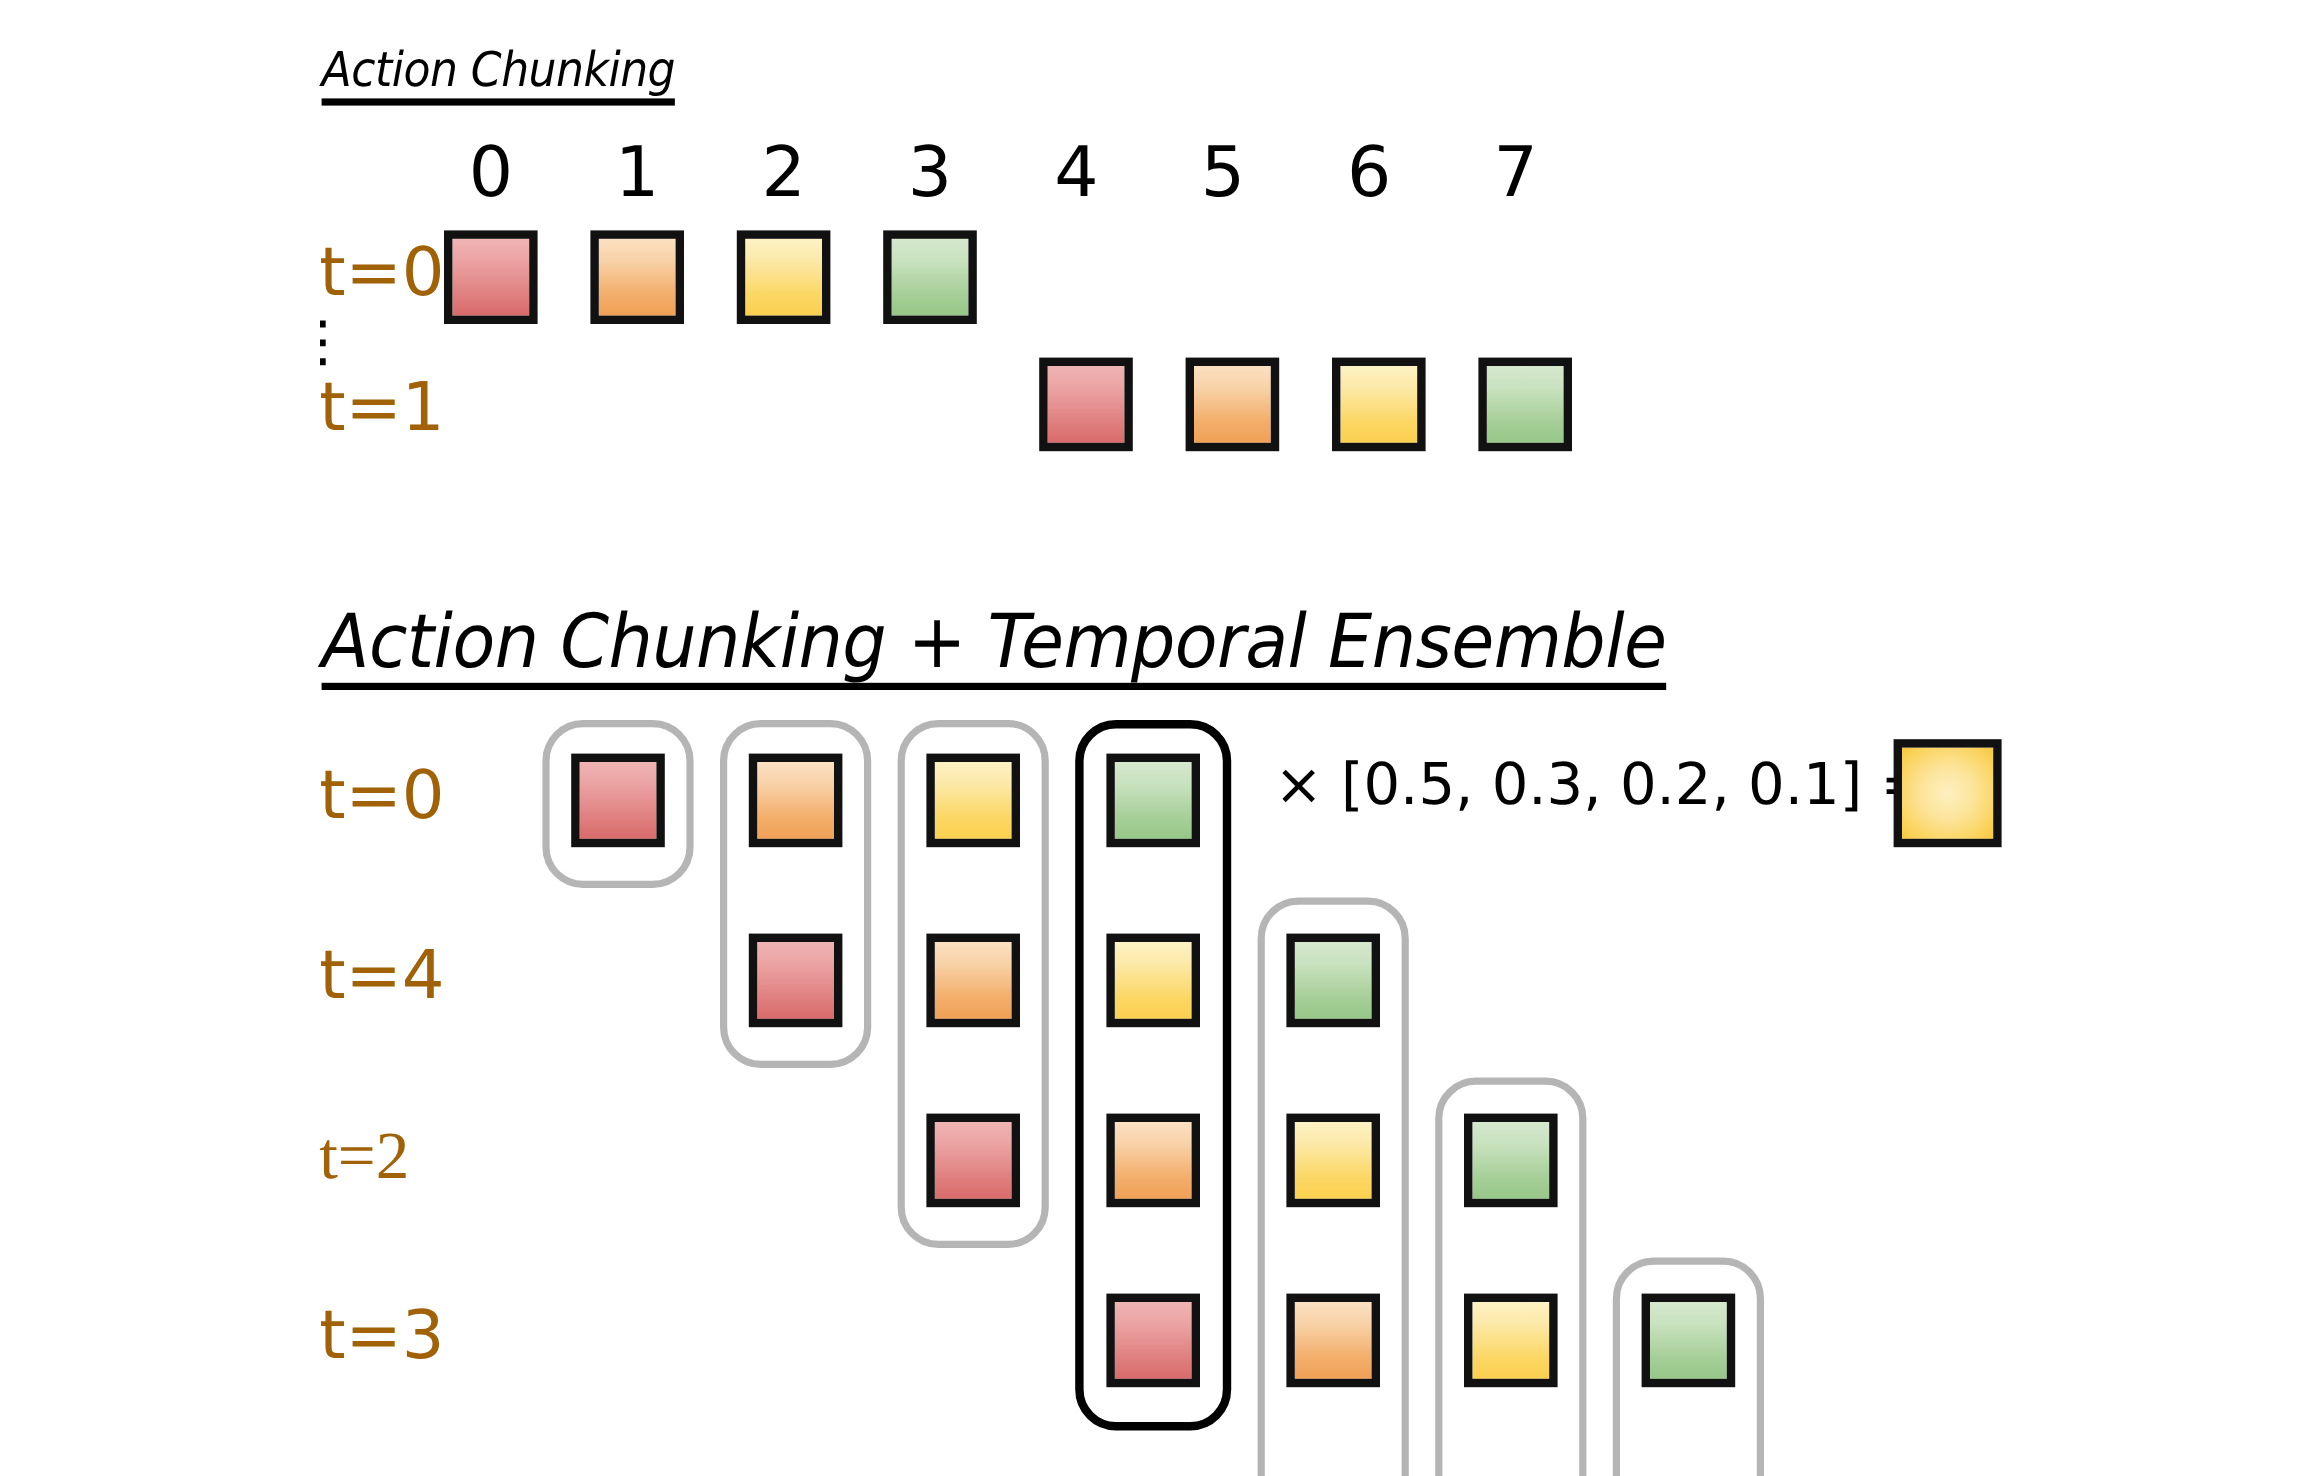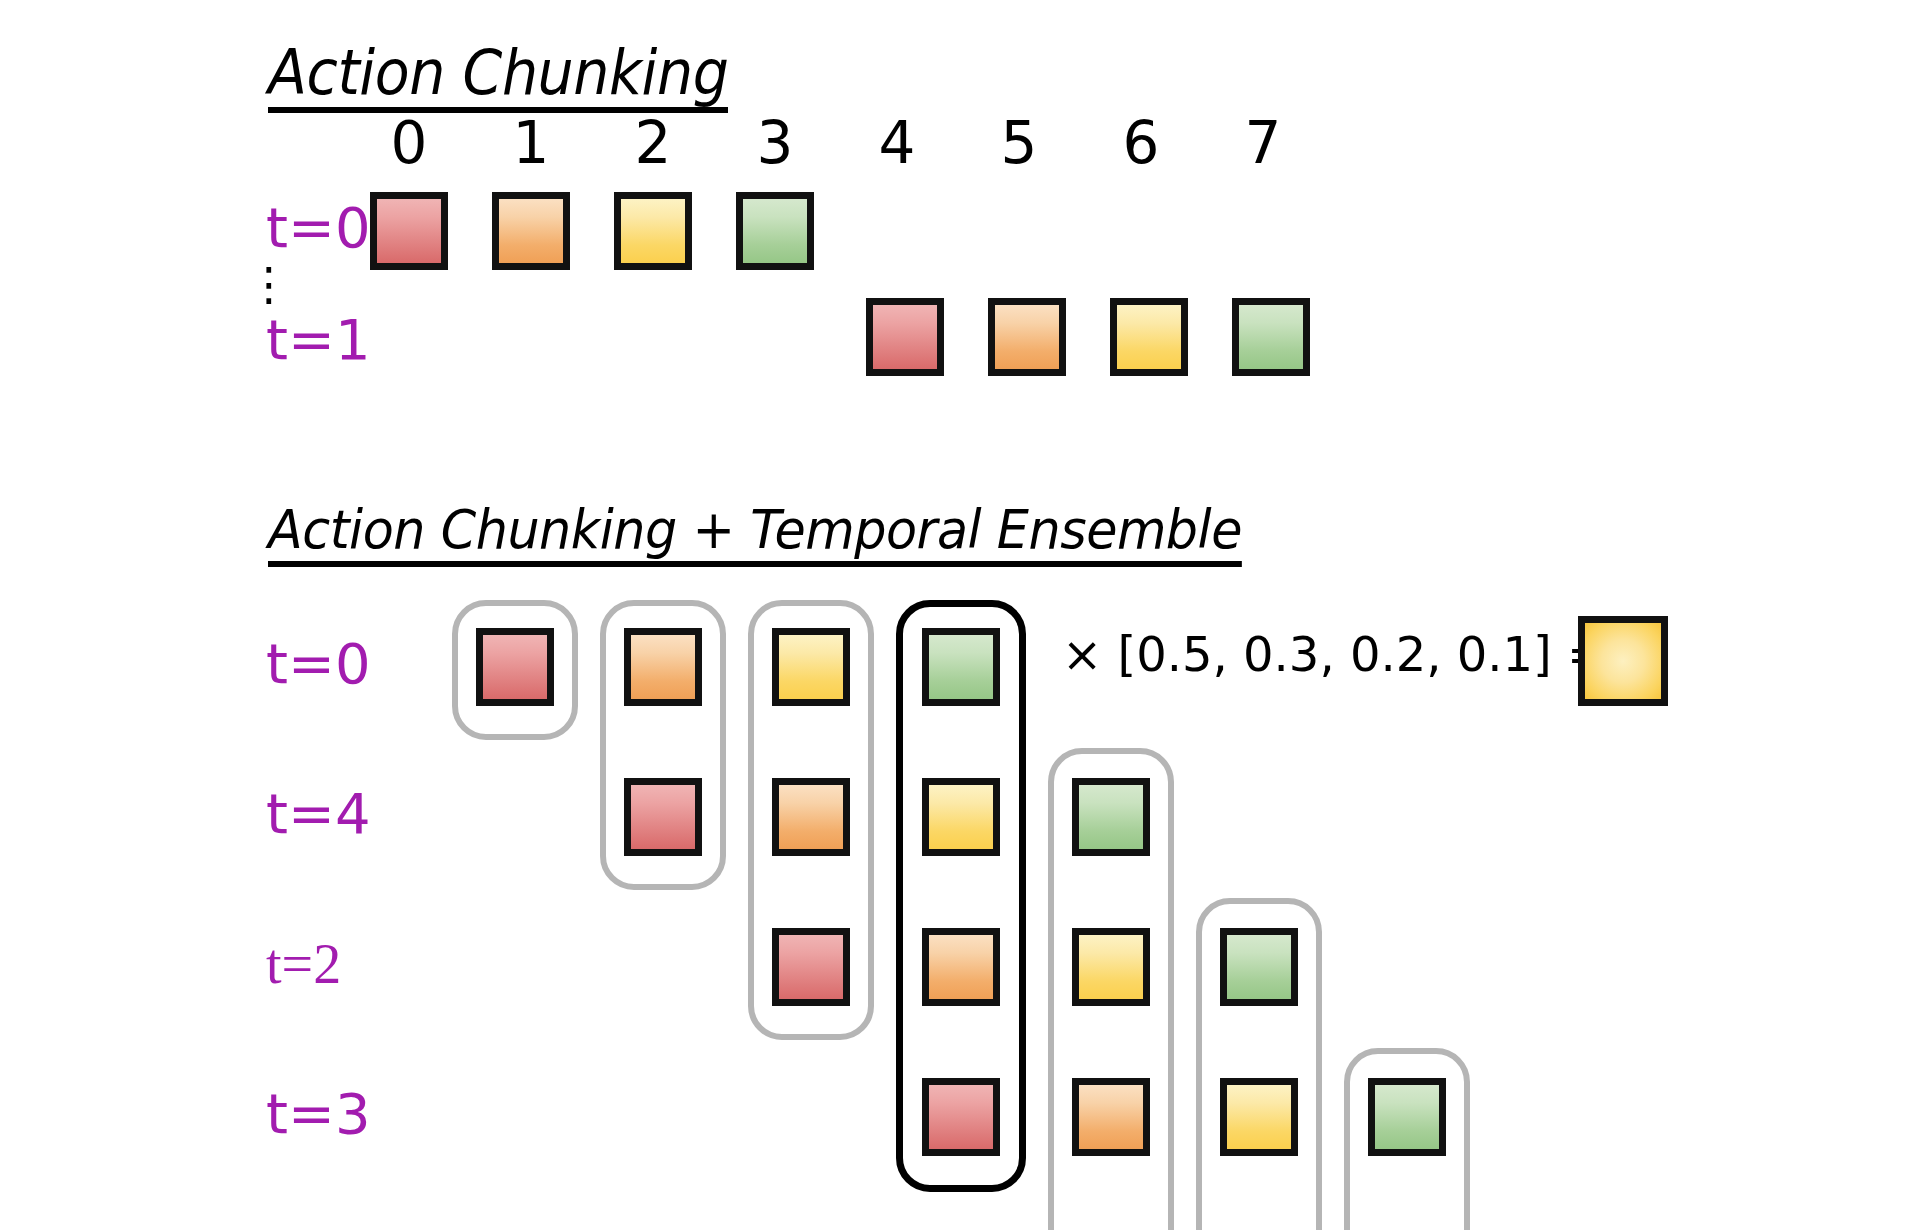--- a/index.html
+++ b/index.html
@@ -35,49 +35,49 @@
   }
   .section-title .txt {
     display: inline-block;
     border-bottom: 6px solid #000;
     padding-bottom: 2px;
     line-height: 1.05;
   }
   #title-chunking {
     left: 268px;
     top: 36px;
-    font-size: 62px;
+    font-size: 40px;
   }
   #title-chunking .txt { transform: scaleX(0.92); transform-origin: left center; }
 
   #title-ensemble {
     left: 268px;
     top: 498px;
-    font-size: 54px;
+    font-size: 62px;
   }
   #title-ensemble .txt { transform: scaleX(0.94); transform-origin: left center; }
 
   
   .col-index {
     position: absolute;
     font-size: 58px;
     line-height: 1;
     text-align: center;
     width: 90px;
     color: #000;
   }
 
   
   .row-label {
     position: absolute;
     font-size: 56px;
     line-height: 1;
     text-align: left;
     white-space: nowrap;
-    color: #a21caf;
+    color: #a16207;
   }
 
   .vdots {
     position: absolute;
     font-size: 46px;
     line-height: 0.7;
     letter-spacing: 0;
     color: #000;
     text-align: center;
     width: 30px;

